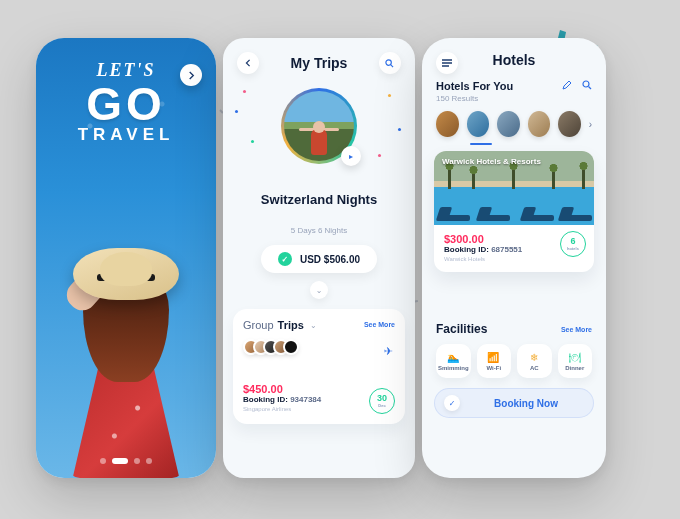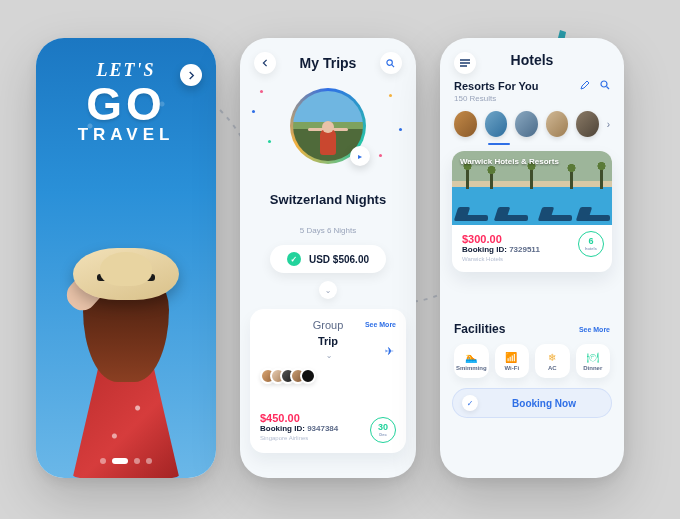--- a/index.html
+++ b/index.html
@@ -1,19 +1,19 @@
 <!DOCTYPE html>
 <html><head>
 <meta charset="utf-8">
 <style>
   * { box-sizing: border-box; margin: 0; padding: 0; font-family: -apple-system, BlinkMacSystemFont, 'Segoe UI', sans-serif; }
   body { background: #d5d5d5; width: 680px; height: 519px; overflow: hidden; position: relative; }
-  .canvas { display: flex; gap: 24px; padding: 38px 36px; align-items: center; }
+  .canvas { display: flex; gap: 7px; padding: 38px 36px; align-items: center; }
   .phone { width: 180px; height: 440px; border-radius: 28px; background: #f4f8fb; box-shadow: 0 20px 50px rgba(0,0,0,.18), 0 4px 12px rgba(0,0,0,.08); overflow: hidden; position: relative; flex-shrink: 0; }
-  .phone.p2 { width: 176px; }
+  .phone.p2 { width: 192px; border-radius: 21px; }
   .phone.p3 { width: 184px; }
 
   
   .hero { width: 100%; height: 100%; background: linear-gradient(180deg,#1b77c2 0%, #2a90d8 35%, #6ab7e8 100%); position: relative; }
   .hero-sky { position:absolute; inset:0; background: radial-gradient(circle at 30% 20%, rgba(255,255,255,.22) 0 2px, transparent 3px), radial-gradient(circle at 70% 15%, rgba(255,255,255,.18) 0 2px, transparent 3px); }
   .hero-title { position:absolute; top:22px; left:0; right:0; text-align:center; color:#fff; }
   .hero-title .lets { font-family: cursive; font-size:18px; font-style:italic; letter-spacing:2px; font-weight:600; }
   .hero-title .go { font-size:46px; font-weight:800; letter-spacing:4px; margin-top:-4px; text-shadow:0 2px 3px rgba(0,0,0,.15); }
   .hero-title .travel { font-size:17px; font-weight:600; letter-spacing:5px; margin-top:-6px; }
   .hero-fwd { position:absolute; top:26px; right:14px; width:22px; height:22px; background:#fff; border-radius:50%; display:flex; align-items:center; justify-content:center; box-shadow:0 4px 10px rgba(0,0,0,.2); }
@@ -44,21 +44,21 @@
   .hiker .body{position:absolute; bottom:0; left:50%; transform:translateX(-50%); width:16px; height:26px; background:#c9472f; border-radius:6px 6px 3px 3px;}
   .hiker .head{position:absolute; bottom:22px; left:50%; transform:translateX(-50%); width:12px; height:12px; border-radius:50%; background:#e8c2a8;}
   .hiker .arms{position:absolute; bottom:24px; left:50%; transform:translateX(-50%); width:40px; height:3px; background:#e8c2a8; border-radius:3px;}
   .play-badge { position:absolute; right:-4px; bottom:-2px; width:20px; height:20px; border-radius:50%; background:#fff; box-shadow:0 3px 8px rgba(0,0,0,.15); display:flex; align-items:center; justify-content:center; font-size:8px; color:#2f6fe6;}
   .pack-name { text-align:center; font-weight:800; font-size:13px; color:#0f1c36; margin-top:2px; }
   .pack-sub { text-align:center; font-size:8px; color:#9aa5bb; margin-top:19px; }
   .price-pill { margin:10px auto 0; width:116px; height:28px; border-radius:22px; background:#fff; box-shadow:0 4px 12px rgba(0,0,0,.07); display:flex; align-items:center; justify-content:center; gap:8px; font-size:10px; font-weight:700; color:#0f1c36;}
   .price-pill .check { width:14px; height:14px; border-radius:50%; background:#22d39c; color:#fff; display:flex; align-items:center; justify-content:center; font-size:8px;}
   .chev-down { margin:8px auto 0; width:18px; height:18px; border-radius:50%; background:#fff; box-shadow:0 3px 8px rgba(0,0,0,.07); display:flex; align-items:center; justify-content:center; color:#9aa5bb; font-size:8px;}
   .card { margin:10px 10px 0; background:#fff; border-radius:14px; padding:10px 10px 12px; box-shadow:0 8px 16px rgba(15,28,54,.06); position:relative;}
-  .card-head { display:flex; align-items:center; gap:4px; font-size:11px;flex-direction:column;}
+  .card-head { display:flex; align-items:center; gap:4px; font-size:11px;}
   .gr-label{ color:#5d6b89; font-weight:500;}
   .gr-bold{ color:#0f1c36; font-weight:800;}
   .see-more { position:absolute; right:10px; top:12px; font-size:7px; color:#2f6fe6; font-weight:600;}
   .avatars { display:flex; margin-top:8px; }
   .av { width:16px; height:16px; border-radius:50%; border:2px solid #fff; box-shadow:0 2px 4px rgba(0,0,0,.1);}
   .av + .av { margin-left:-6px; }
   .plane-ic { position:absolute; right:12px; top:36px; color:#2f6fe6; font-size:11px;}
   .price-b { margin-top:28px; font-size:11px; font-weight:700;}
   .booking-id { font-size:8px;}
   .booking-id .lbl { color:#0f1c36; font-weight:800;}
@@ -193,21 +193,21 @@
     <div class="pack-name">Switzerland Nights</div>
     <div class="pack-sub">5 Days 6 Nights</div>
     <div class="price-pill">
       <span class="check">✓</span>
       <span>USD $506.00</span>
     </div>
     <div class="chev-down">⌄</div>
     <div class="card">
       <div class="card-head">
         <span class="gr-label">Group</span>
-        <span class="gr-bold">Trip</span>
+        <span class="gr-bold">Trips</span>
         <span style="font-size:8px;color:#9aa5bb;margin-left:2px">⌄</span>
       </div>
       <a class="see-more">See More</a>
       <div class="avatars">
         <div class="av" style="background:linear-gradient(135deg,#d8a574,#a06b3e)"></div>
         <div class="av" style="background:linear-gradient(135deg,#e3c9b0,#b38860)"></div>
         <div class="av" style="background:linear-gradient(135deg,#555,#222)"></div>
         <div class="av" style="background:linear-gradient(135deg,#c79d74,#8b5e3b)"></div>
         <div class="av" style="background:#111"></div>
       </div>
@@ -230,21 +230,21 @@
       <div class="burger">
         <svg width="10" height="8" viewBox="0 0 10 8">
             <line x1="0" y1="1" x2="10" y2="1" stroke="#1d3b6e" stroke-width="1.3"></line>
             <line x1="0" y1="4" x2="10" y2="4" stroke="#1d3b6e" stroke-width="1.3"></line>
             <line x1="0" y1="7" x2="7" y2="7" stroke="#1d3b6e" stroke-width="1.3"></line>
           </svg>
       </div>
       <div class="p3-title">Hotels</div>
     </div>
     <div class="subhead">
-      <h3>Resorts For You</h3>
+      <h3>Hotels For You</h3>
       <div class="acts">
         <span>
           <svg width="10" height="10" viewBox="0 0 10 10">
               <path d="M1 9 L2 6 L7 1 L9 3 L4 8 Z" fill="none" stroke="#2f6fe6" stroke-width="1"></path>
             </svg>
         </span>
         <span>
           <svg width="10" height="10" viewBox="0 0 10 10">
               <circle cx="4" cy="4" r="3" fill="none" stroke="#2f6fe6" stroke-width="1.2"></circle>
               <line x1="6.5" y1="6.5" x2="9" y2="9" stroke="#2f6fe6" stroke-width="1.2"></line>
@@ -276,21 +276,21 @@
           <div class="lounger" style="left:48px"></div>
           <div class="lounger" style="left:92px"></div>
           <div class="lounger" style="left:130px"></div>
         </div>
         <div class="hotel-name-over">Warwick Hotels &amp; Resorts</div>
       </div>
       <div class="hotel-meta">
         <div class="hprice">$300.00</div>
         <div class="booking-id">
           <span class="lbl">Booking ID:</span>
-          <span class="val">7329511</span>
+          <span class="val">6875551</span>
         </div>
         <div class="airline">Warwick Hotels</div>
         <div class="day-badge">
           <span>6</span>
             <small>hotels</small>
         </div>
       </div>
     </div>
     <div class="facilities">
       <div class="fac-head">

